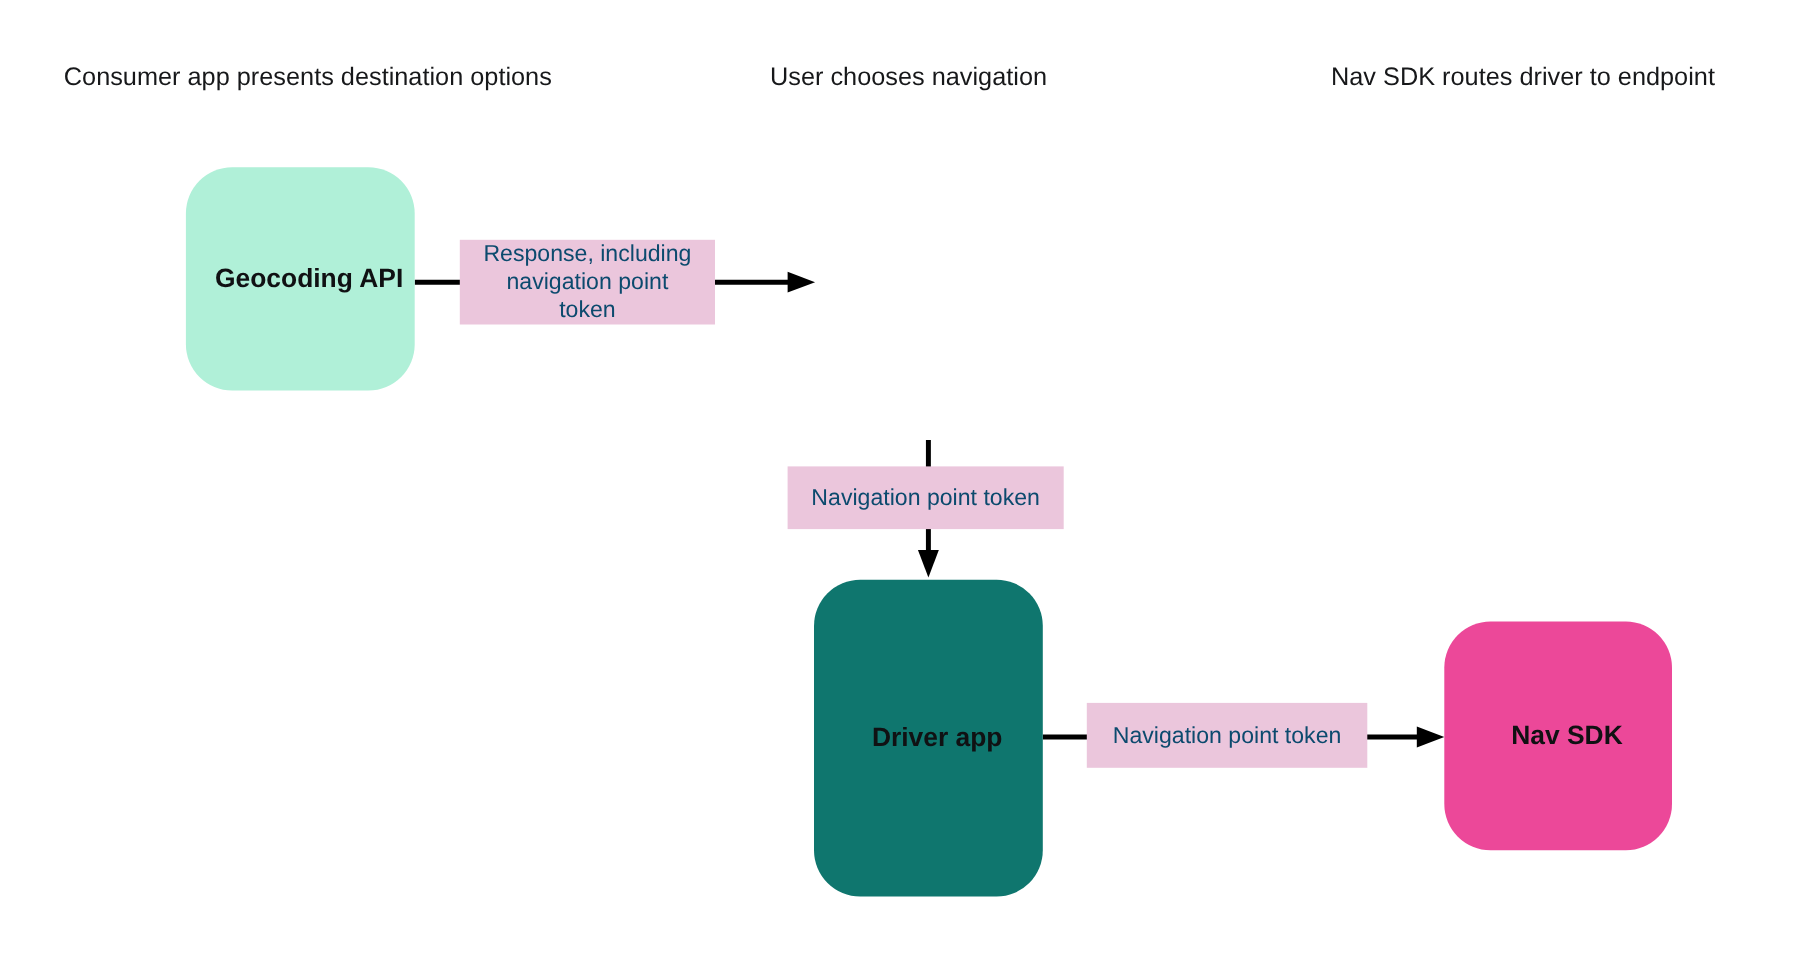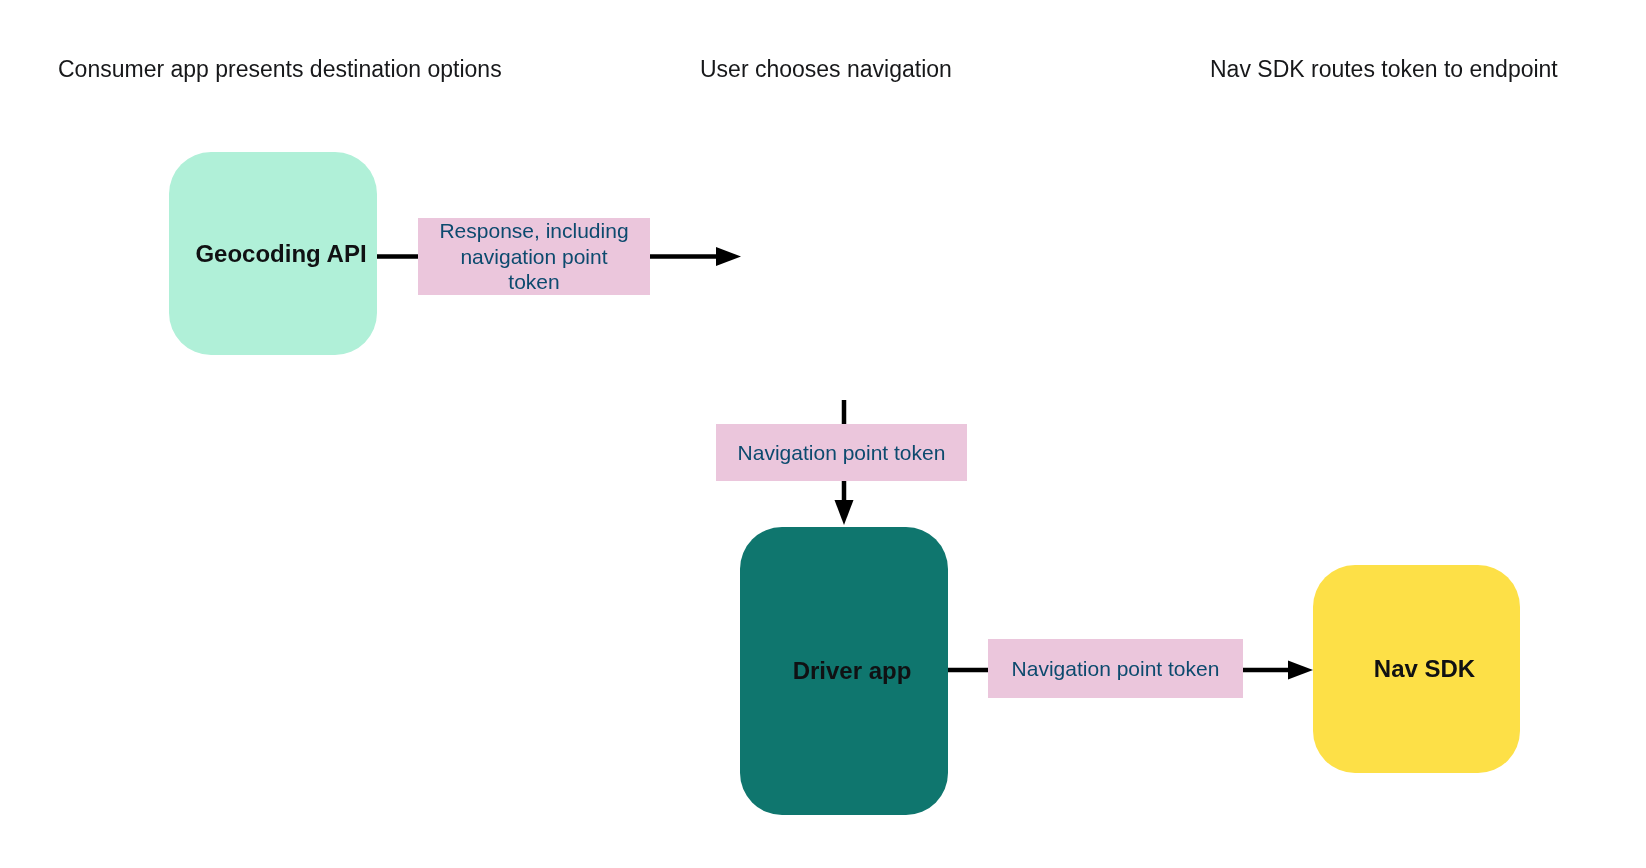--- a/index.html
+++ b/index.html
@@ -84,32 +84,32 @@
       <polygon class="edge-head" points="844,525 834.5,500 853.5,500"></polygon>
     </g>
     <g>
       <line class="edge-line" x1="948" y1="670" x2="1291" y2="670"></line>
       <polygon class="edge-head" points="1313,670 1288,660.5 1288,679.5"></polygon>
     </g>
   </svg>
 
   <div class="col-header" id="h-1">Consumer app presents destination options</div>
   <div class="col-header" id="h-2">User chooses navigation</div>
-  <div class="col-header" id="h-3">Nav SDK routes token to endpoint</div>
+  <div class="col-header" id="h-3">Nav SDK routes driver to endpoint</div>
 
   <div class="node" id="n-geocoding" style="background: rgb(176, 240, 216);">
     <span class="node-label">Geocoding API</span>
   </div>
 
 
   <div class="node" id="n-driver" style="background: #0f766e;">
     <span class="node-label">Driver app</span>
   </div>
 
-  <div class="node" id="n-navsdk" style="background: #fde047;">
+  <div class="node" id="n-navsdk" style="background: #ec4899;">
     <span class="node-label">Nav SDK</span>
   </div>
 
   <div class="edge-label" id="el-1" style="background: rgb(235, 198, 220);">Response, including
 navigation point
 token</div>
 
   <div class="edge-label" id="el-2" style="background: rgb(235, 198, 220);">Navigation point token</div>
 
   <div class="edge-label" id="el-3" style="background: rgb(235, 198, 220);">Navigation point token</div>

